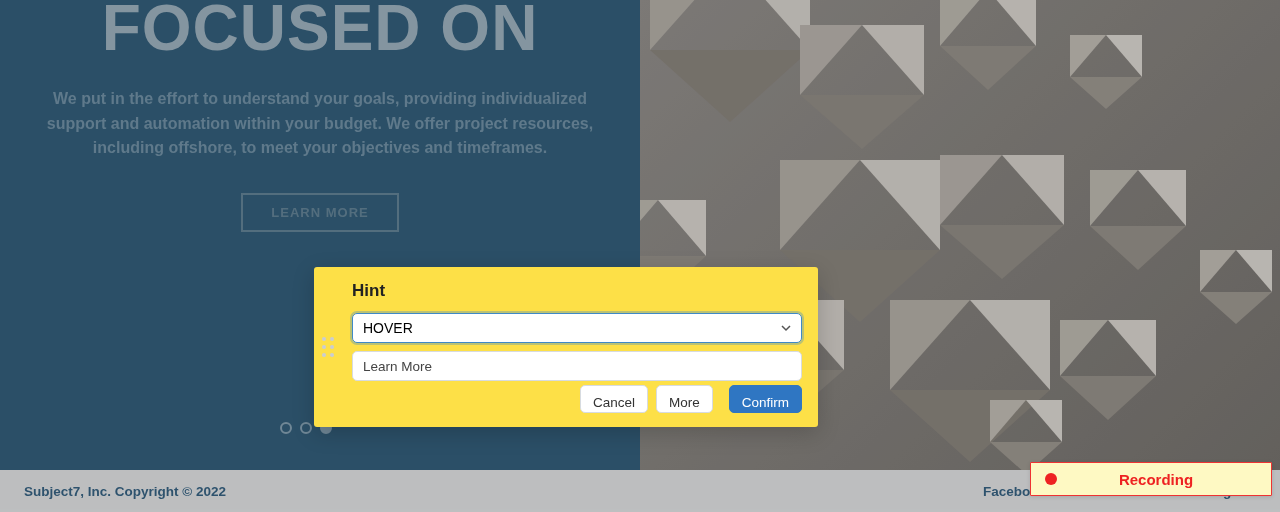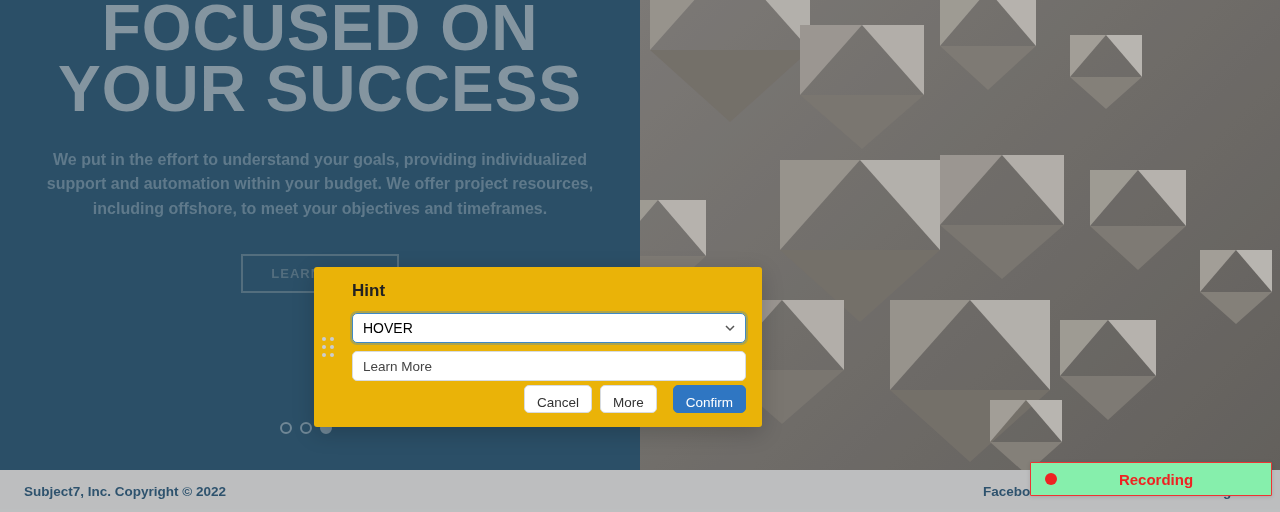--- a/index.html
+++ b/index.html
@@ -23,36 +23,36 @@
 
   
   .footer { position: absolute; left: 0; bottom: 0; width: 1280px; height: 42px; background: #d8dadc; display: flex; align-items: center; justify-content: space-between; padding: 0 24px; font-size: 13.5px; color: #12456a; font-weight: 700; }
   .footer .social { color: #12456a; }
   .footer .social span.sep { color: #668; margin: 0 4px; }
 
   
   .dim { position: absolute; inset: 0; background: rgba(120,120,120,0.28); }
 
   
-  .dialog { position: absolute; left: 314px; top: 267px; width: 448px; height: 160px; background: #eab308; border-radius: 3px; box-shadow: 0 6px 22px rgba(0,0,0,.18); display: flex; }
+  .dialog { position: absolute; left: 314px; top: 267px; width: 504px; height: 160px; background: #fde047; border-radius: 3px; box-shadow: 0 6px 22px rgba(0,0,0,.18); display: flex; }
   .dialog-grip { width: 28px; display:flex; align-items:center; justify-content:center; }
   .grip-dots { display:grid; grid-template-columns: 4px 4px; grid-template-rows: 4px 4px 4px; gap: 4px; }
   .grip-dots span { width:4px; height:4px; background:#c9cdd2; border-radius:50%; }
   .dialog-body { flex:1; padding: 14px 16px 14px 10px; position: relative; }
   .dialog-title { font-size: 17px; font-weight: 600; color: #222; margin-bottom: 12px; }
   .select-wrap { position: relative; }
   .select { width: 100%; height: 30px; border: 1px solid #3e89c7; outline: 2px solid rgba(62,137,199,.35); border-radius: 5px; padding: 0 28px 0 10px; font-size: 14px; background: #fff; appearance: none; -webkit-appearance: none; }
   .select-caret { position:absolute; right:10px; top:7px; pointer-events:none; color:#555; }
   .textin { margin-top:8px; width: 100%; height: 30px; border: 1px solid #d7dbe0; border-radius: 5px; padding: 0 10px; font-size: 13.5px; color:#444; }
   .dialog-actions { position:absolute; right:16px; bottom:14px; display:flex; gap:8px; }
   .btn { height:28px; padding: 9px 12px; border-radius:5px; font-size:13.5px; cursor:pointer; border:1px solid #d7dbe0; background:#fff; color:#333; }
   .btn.primary { background:#2f76c2; border-color:#2f76c2; color:#fff;margin-left:8px; }
 
   
-  .recording { position:absolute; right:8px; bottom:16px; width:242px; height:34px; background:#86efac; border:1px solid #e33; border-radius:1px; display:flex; align-items:center; justify-content:center; gap:70px; box-shadow: 0 1px 4px rgba(0,0,0,.12); }
+  .recording { position:absolute; right:8px; bottom:16px; width:242px; height:34px; background:#fef9c3; border:1px solid #e33; border-radius:1px; display:flex; align-items:center; justify-content:center; gap:70px; box-shadow: 0 1px 4px rgba(0,0,0,.12); }
   .recording .rec-dot { position:absolute; left:14px; width:12px; height:12px; background:#e22; border-radius:50%; }
   .recording .rec-text { width:100%; text-align:center; color:#e22; font-weight:700; font-size:15px; padding-left:10px; }
 
   .pyr1 { left:10px; top:-40px; }
   .pyr2 { left:160px; top:25px; }
   .pyr3 { left:300px; top:-10px; }
   .pyr4 { left:430px; top:35px; }
   .pyr5 { left:140px; top:160px; }
   .pyr6 { left:300px; top:155px; }
   .pyr7 { left:450px; top:170px; }
@@ -78,21 +78,20 @@
 </head>
 <body>
 
 <div class="page">
 
   <div class="hero">
     <div class="hero-left">
       <div class="hero-inner">
         <div class="hero-title">
           <div>FOCUSED ON</div>
-          <div>YOUR SUCCESS</div>
         </div>
         <div class="hero-sub">We put in the effort to understand your goals, providing individualized support and automation within your budget. We offer project resources, including offshore, to meet your objectives and timeframes.</div>
         <button class="learn-btn">LEARN MORE</button>
       </div>
     </div>
     <div class="hero-right">
       <div class="octa sC pyr1"></div>
       <div class="octa sA pyr2"></div>
       <div class="octa sB pyr3"></div>
       <div class="octa sD pyr4"></div>

